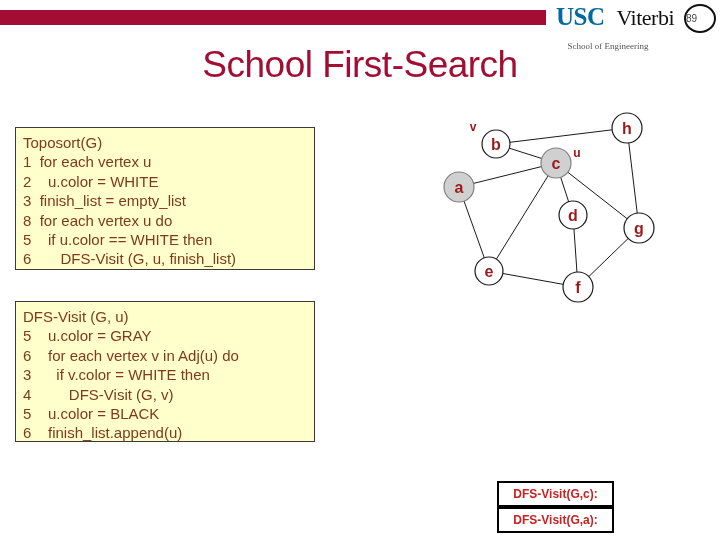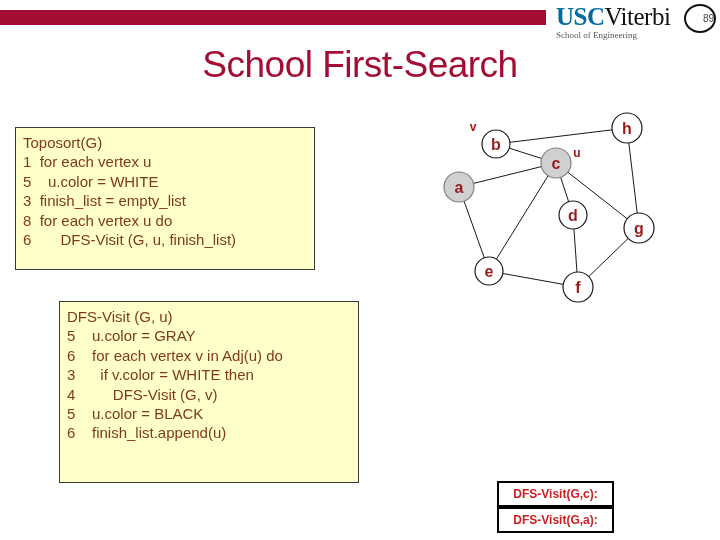--- a/index.html
+++ b/index.html
@@ -16,49 +16,49 @@
     width:546px;height:15px;
     background:#A30D34;
   }
   .logo{
     position:absolute;left:556px;top:4px;width:104px;
     font-family:"Liberation Serif", serif;
     line-height:1;
   }
   .logo-row{white-space:nowrap;letter-spacing:-0.5px;}
   .logo-usc{font-weight:bold;color:#0369a1;font-size:25px;}
-  .logo-viterbi{color:#111111;font-size:25px;}
+  .logo-viterbi{color:#111111;font-size:22px;margin-left:12px;}
   .logo-school{
-    margin-top:2px;text-align:left;
+    margin-top:13px;text-align:center;
     font-size:9px;color:#555555;white-space:nowrap;
   }
   .page-badge{
     position:absolute;left:684px;top:4px;
     width:32px;height:29px;
     background:#ffffff;border:2px solid #111111;border-radius:50%;
     box-sizing:border-box;
-    display:flex;align-items:center;justify-content:flex-end;
+    display:flex;align-items:center;justify-content:flex-start;
     font-size:10px;color:#444444;
   }
   .title{
     position:absolute;left:0;top:44px;width:720px;margin:0;
     text-align:center;
     font-size:37px;font-weight:normal;letter-spacing:-0.5px;
     color:#A30D34;
   }
   .code-box{
     position:absolute;left:15px;width:300px;
     background:#FFFFCC;border:1px solid #3a3a3a;
     box-sizing:border-box;
     padding:5px 8px 0 7px;
     font-size:15px;line-height:19.4px;
     color:#7F3A1C;
   }
   .code-box-1{top:127px;height:143px;}
-  .code-box-2{top:301px;height:182px;margin-left:44px;}
+  .code-box-2{top:301px;height:141px;}
   .code-line{white-space:pre;}
   .graph-svg{position:absolute;left:0;top:0;}
   .footer-box{
     position:absolute;left:497px;width:117px;
     background:#ffffff;border:2px solid #000000;
     box-sizing:border-box;
     display:flex;align-items:center;justify-content:center;
     font-size:12px;font-weight:bold;color:#CC1F1F;
     white-space:nowrap;
   }
@@ -81,23 +81,24 @@
 
   <div class="page-badge">
     <span>89</span>
   </div>
 
   <h1 class="title">School First-Search</h1>
 
   <div class="code-box code-box-1">
     <div class="code-line">Toposort(G)</div>
     <div class="code-line">1  for each vertex u</div>
-    <div class="code-line">5    u.color = WHITE</div>
+    <div class="code-line">2    u.color = WHITE</div>
     <div class="code-line">3  finish_list = empty_list</div>
     <div class="code-line">8  for each vertex u do</div>
+    <div class="code-line">5    if u.color == WHITE then</div>
     <div class="code-line">6       DFS-Visit (G, u, finish_list)</div>
   </div>
 
   <div class="code-box code-box-2">
     <div class="code-line">DFS-Visit (G, u)</div>
     <div class="code-line">5    u.color = GRAY</div>
     <div class="code-line">6    for each vertex v in Adj(u) do</div>
     <div class="code-line">3      if v.color = WHITE then</div>
     <div class="code-line">4         DFS-Visit (G, v)</div>
     <div class="code-line">5    u.color = BLACK</div>

